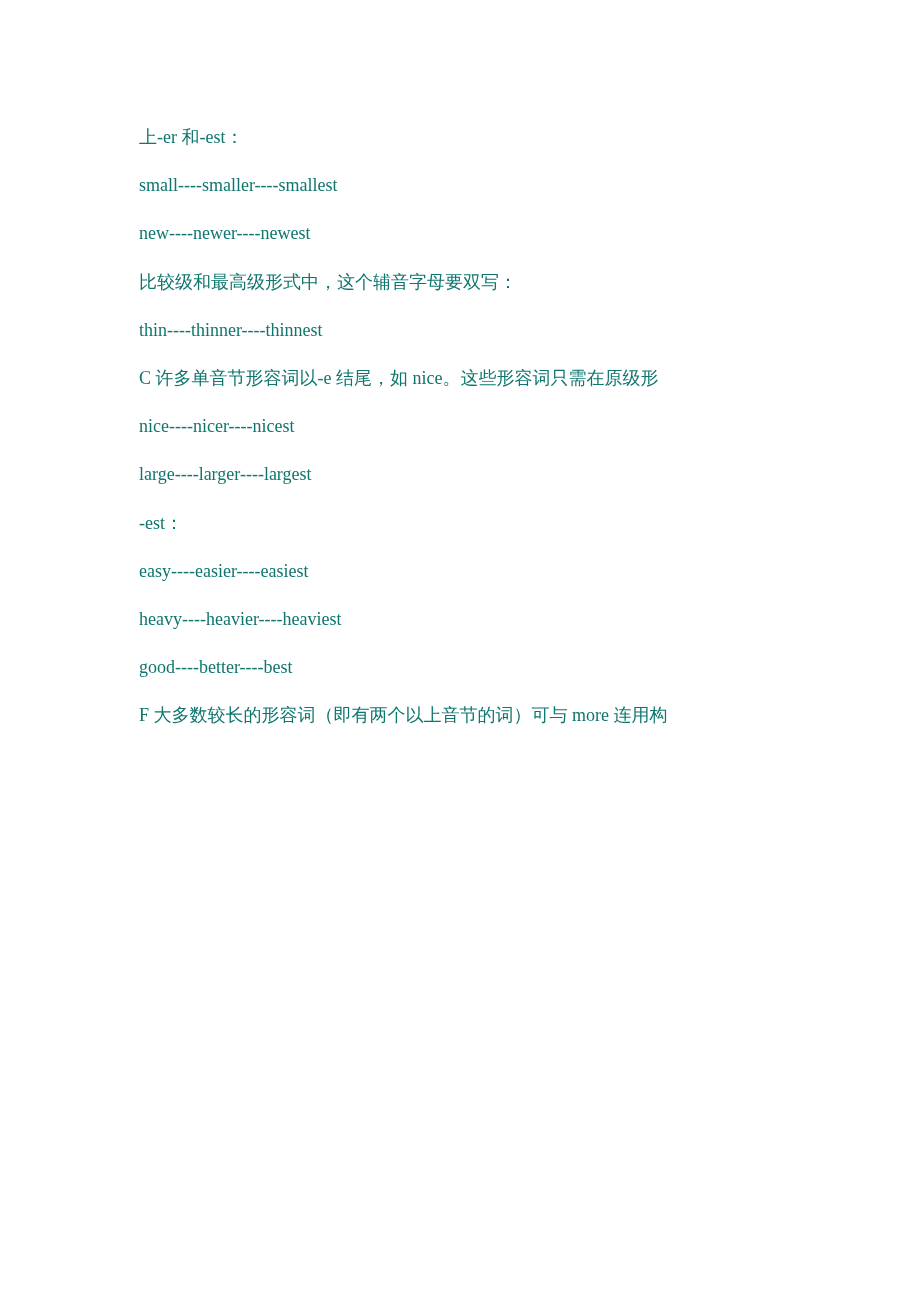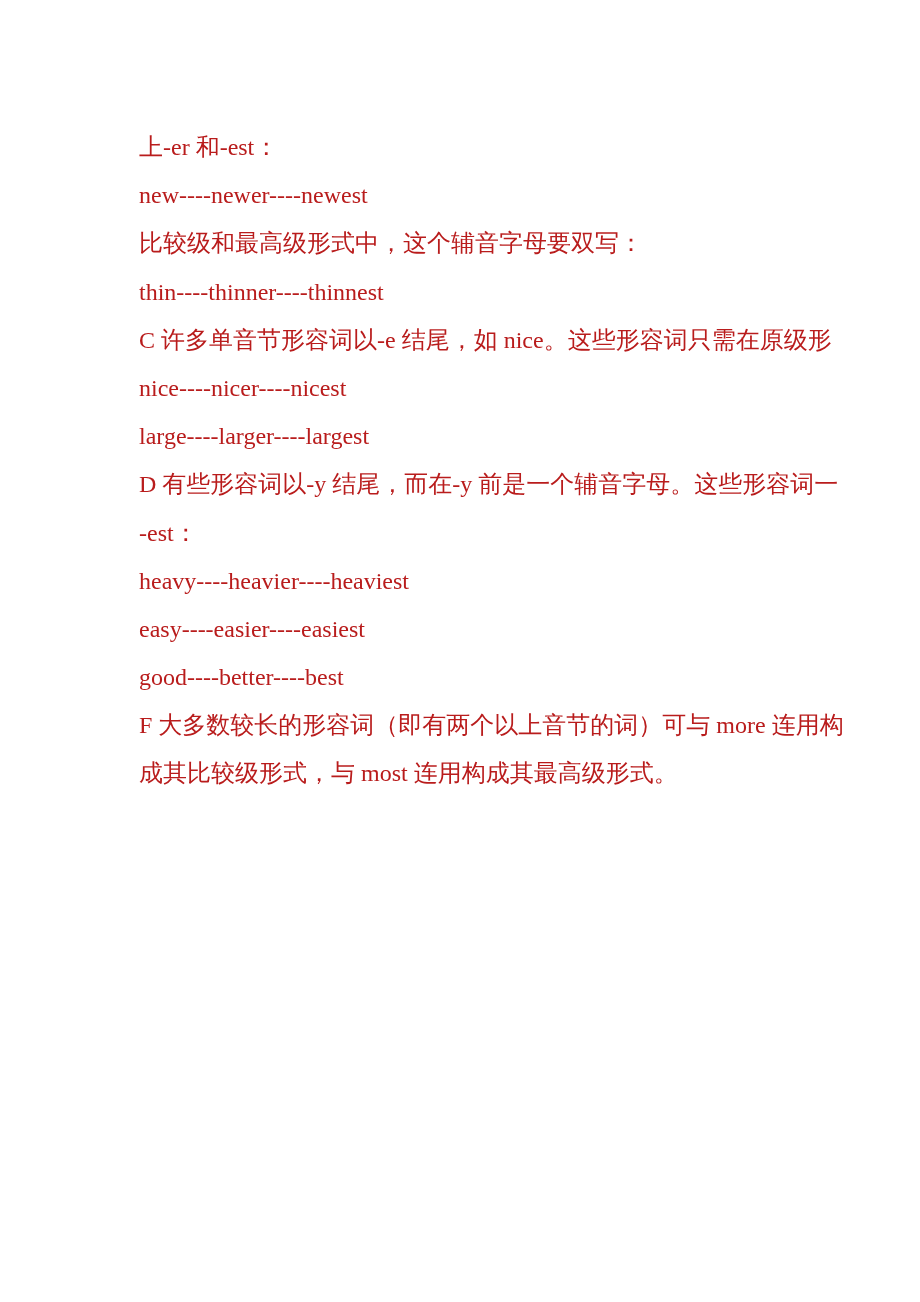--- a/index.html
+++ b/index.html
@@ -1,35 +1,34 @@
 <!DOCTYPE html>
 <html><head>
   <meta charset="utf-8">
   <style>
     html, body { margin: 0; padding: 0; background: #ffffff; }
     body { width: 920px; height: 1302px; position: relative; overflow: hidden; }
     .page {
       position: absolute; left: 139px; top: 118px; width: 650px;
       font-family: "Liberation Serif", "DejaVu Serif", serif;
-      font-size: 24px; color: #b91c1c; margin-top: 10px;
+      font-size: 18px; color: #0f766e;
     }
     .line { height: 48.2px; line-height: 38px; white-space: nowrap; }
     .line.sub { margin-left: -4px; }
   </style>
 </head>
 <body>
 
 <div class="page">
   <div class="line">上-er 和-est：</div>
+  <div class="line">small----smaller----smallest</div>
   <div class="line">new----newer----newest</div>
   <div class="line">比较级和最高级形式中，这个辅音字母要双写：</div>
   <div class="line">thin----thinner----thinnest</div>
   <div class="line">C  许多单音节形容词以-e 结尾，如  nice。这些形容词只需在原级形</div>
   <div class="line">nice----nicer----nicest</div>
   <div class="line">large----larger----largest</div>
-  <div class="line">D  有些形容词以-y 结尾，而在-y 前是一个辅音字母。这些形容词一</div>
   <div class="line">-est：</div>
+  <div class="line">easy----easier----easiest</div>
   <div class="line">heavy----heavier----heaviest</div>
-  <div class="line">easy----easier----easiest</div>
   <div class="line">good----better----best</div>
   <div class="line">F  大多数较长的形容词（即有两个以上音节的词）可与 more 连用构</div>
-  <div class="line">成其比较级形式，与 most 连用构成其最高级形式。</div>
 </div>
 
 </body></html>

